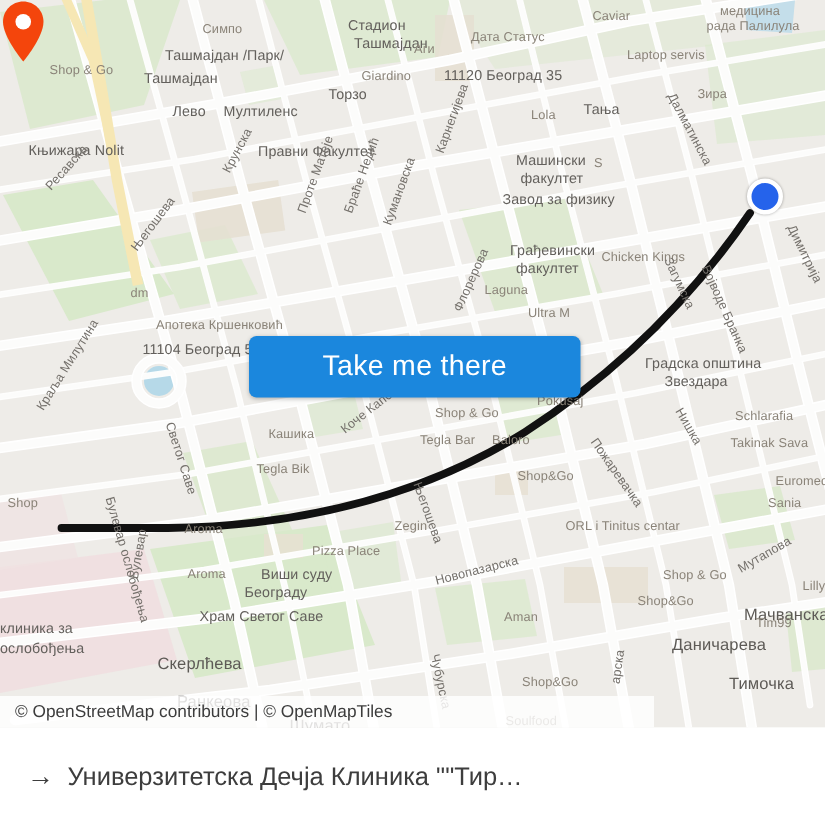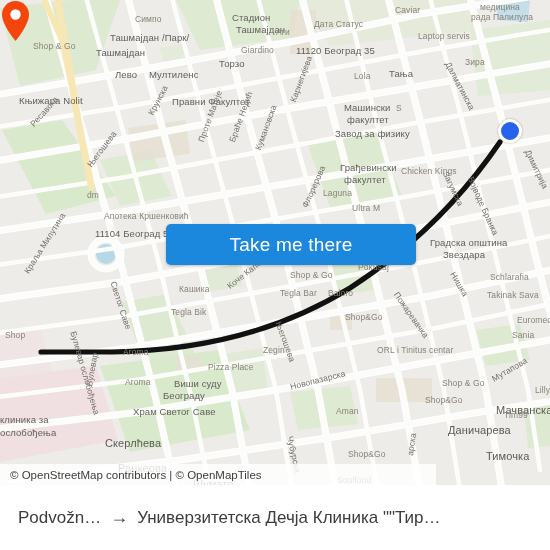--- a/index.html
+++ b/index.html
@@ -13,21 +13,21 @@
   #map svg{position:absolute;left:0;top:0;}
 
   .lbl{position:absolute;white-space:nowrap;pointer-events:none;
        color:#6b6b6b;font-size:8.5px;letter-spacing:.1px;}
   .lbl.poi{color:#8a8378;}
   .lbl.street{color:#74706b;font-size:8.5px;}
   .lbl.big{font-size:11px;color:#5d5a56;}
   .lbl.mid{font-size:9.5px;color:#63605c;}
 
   
-  #takeMe{position:absolute;left:166px;top:224px;width:250px;height:41px;
+  #takeMe{position:absolute;left:166px;top:224px;width:221px;height:41px;
           background:#1b87dd;border-radius:5px;color:#fff;font-size:19px;
           display:flex;align-items:center;justify-content:center;
           box-shadow:0 1px 3px rgba(0,0,0,.25);cursor:pointer;
           letter-spacing:.2px;}
 
   
   #originDot{position:absolute;left:498px;top:119px;width:24px;height:24px;
              border-radius:50%;background:#2563eb;border:3px solid #fff;
              box-sizing:border-box;box-shadow:0 0 2px rgba(0,0,0,.35);}
   #destPin{position:absolute;left:26px;top:313px;width:31px;height:42px;}
@@ -276,18 +276,17 @@
       <circle cx="15.5" cy="14.5" r="5.2" fill="#ffffff"></circle>
     </svg>
 
     <div id="attrib">
       <span>© OpenStreetMap contributors | © OpenMapTiles</span>
     </div>
   </div>
 
   <div id="footer">
     <div id="trip">
-      <span class="from">Podvožn…</span>
       <span class="arrow">→</span>
       <span class="to">Универзитетска Дечја Клиника ""Тир…</span>
     </div>
   </div>
 </div>
 
 </body></html>

